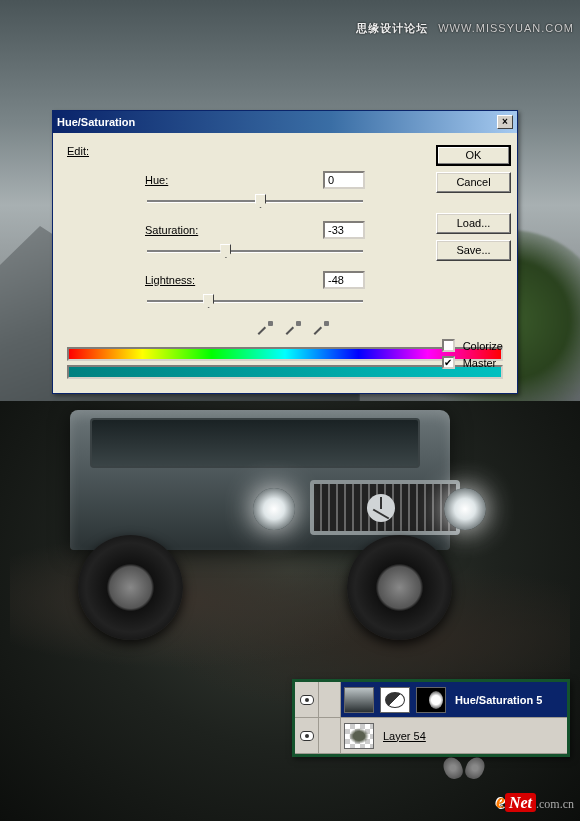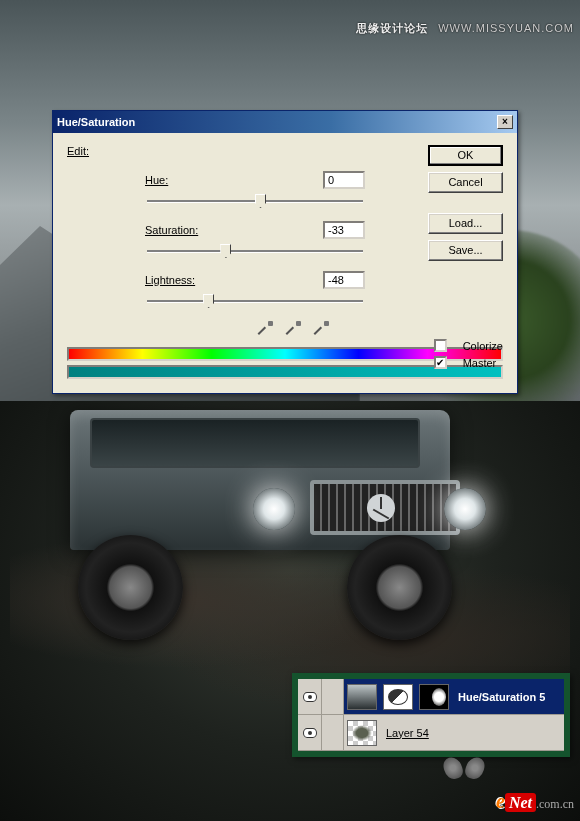--- a/index.html
+++ b/index.html
@@ -101,54 +101,54 @@
   }
   .select .arrow::after { content:""; border:4px solid transparent; border-top-color:#000; margin-top:4px;}
   .btn {
     width:75px; height:21px; background:#ece9d8;
     border:1px solid #404040; border-top-color:#fff; border-left-color:#fff;
     box-shadow: inset -1px -1px 0 #808080, inset 1px 1px 0 #d4d0c8;
     font-size:11px; text-align:center; line-height:19px; margin-bottom:6px;
     display:block;
   }
   .btn.default { border:2px solid #000; line-height:17px; box-shadow: inset -1px -1px 0 #808080, inset 1px 1px 0 #fff;}
-  .btn-col { position:absolute; right:14px; top:12px; }
+  .btn-col { position:absolute; right:6px; top:12px; }
   .btn-col .gap { height:14px; }
   .slider-block { margin-left:78px; width:220px; margin-bottom:12px; position:relative;}
   .slider-row { display:flex; align-items:center; margin-bottom:4px;}
   .slider-row label { width:86px; text-decoration:underline; }
   .numbox { width:42px; height:18px; background:#fff; border:2px inset #d4d0c8; font-size:11px; padding:0 3px; text-align:left; margin-left:auto;}
   .track { position:relative; height:16px; margin:0 2px; }
   .track::before { content:""; position:absolute; left:0; right:0; top:7px; height:2px; background:#808080; border-bottom:1px solid #fff;}
   .thumb {
     position:absolute; top:1px; width:11px; height:14px; background:#ece9d8;
     border:1px solid #404040; border-top-color:#fff; border-left-color:#fff;
     clip-path: polygon(0 0,100% 0,100% 65%,50% 100%,0 65%);
   }
   .eyedrops { margin-left:190px; margin-top:6px; display:flex; gap:12px; align-items:center;}
   .eyed { width:16px; height:16px; position:relative; }
   .eyed::before { content:""; position:absolute; left:2px; bottom:2px; width:10px; height:2px; background:#555; transform:rotate(-45deg); transform-origin:left bottom;}
   .eyed::after { content:""; position:absolute; right:0; top:0; width:5px; height:5px; background:#777; border-radius:1px;}
   .checks { position:absolute; right:14px; top:206px; }
-  .check-row { display:flex; align-items:center; margin-bottom:4px; gap:16px;}
+  .check-row { display:flex; align-items:center; margin-bottom:4px; gap:8px;}
   .chk { width:13px; height:13px; background:#fff; border:2px inset #d4d0c8; font-size:10px; line-height:9px; text-align:center;}
   .spectrum {
     margin-top:10px; height:14px; border:2px inset #d4d0c8;
     background: linear-gradient(90deg,
       #ff0000 0%, #ffff00 17%, #00ff00 33%, #00ffff 50%,
       #0000ff 67%, #ff00ff 83%, #ff0000 100%);
   }
   .spectrum + .spectrum { margin-top:4px;
     background: linear-gradient(90deg,
       #008080 0%, #00a0a0 50%, #00c0c0 100%);
   }
   
   .layers {
     position:absolute; right:10px; bottom:64px; width:278px;
-    background:#d4d0c8; border:6px solid #14532d;
+    background:#d4d0c8; border:3px solid #14532d;
     box-shadow:2px 2px 6px rgba(0,0,0,0.5);
   }
   .layer-row { display:flex; align-items:center; height:36px; border-bottom:1px solid #9e9a91;}
   .layer-row.sel { background:#0a246a; color:#fff;}
   .eye-cell { width:24px; height:100%; display:flex; align-items:center; justify-content:center; border-right:1px solid #9e9a91; background:#d4d0c8;}
   .eye-icon { width:14px; height:10px; border:1px solid #333; border-radius:60%/100%; position:relative; background:#fff;}
   .eye-icon::after{content:""; position:absolute; left:4px; top:2px; width:4px; height:4px; background:#333; border-radius:50%;}
   .link-cell { width:22px; height:100%; border-right:1px solid #9e9a91; background:#d4d0c8;}
   .thumb-box { width:30px; height:26px; background:#fff; border:1px solid #666; margin:0 3px; position:relative;}
   .thumb-box.img { background:linear-gradient(180deg,#bcc4c6 0%, #2a3032 100%);}

